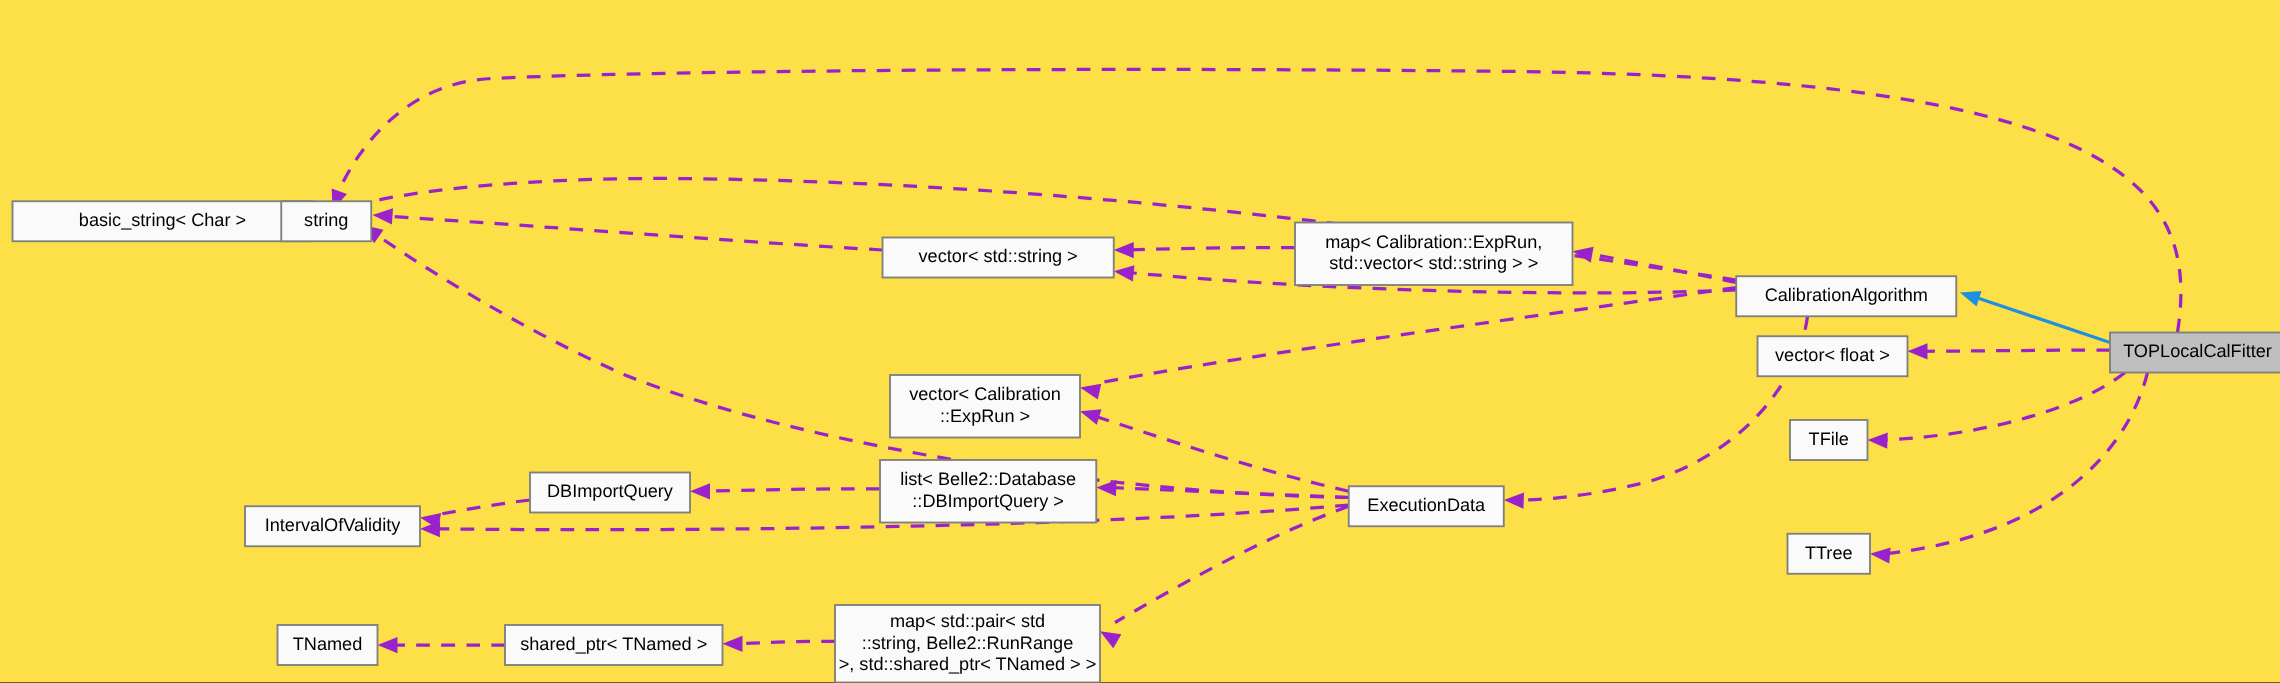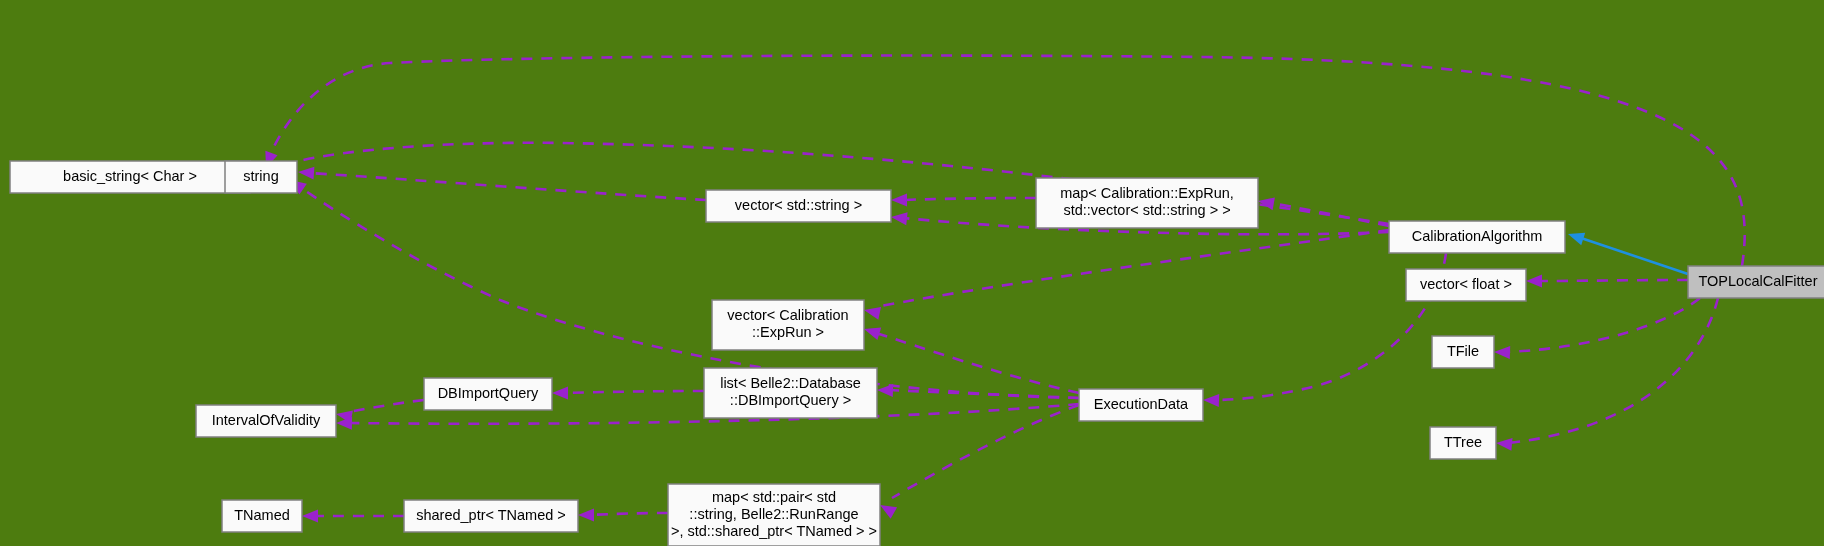--- a/index.html
+++ b/index.html
@@ -4,21 +4,21 @@
 <style>
   html, body {
     margin: 0;
     padding: 0;
     background: #000000;
   }
   #canvas-wrap {
     position: relative;
     width: 1824px;
     height: 546px;
-    background: #4d7c0f;
+    background: #fde047;
     overflow: hidden;
     font-family: "Liberation Sans", sans-serif;
   }
   svg#graph {
     position: absolute;
     left: 0;
     top: 0;
     width: 1824px;
     height: 546px;
   }

